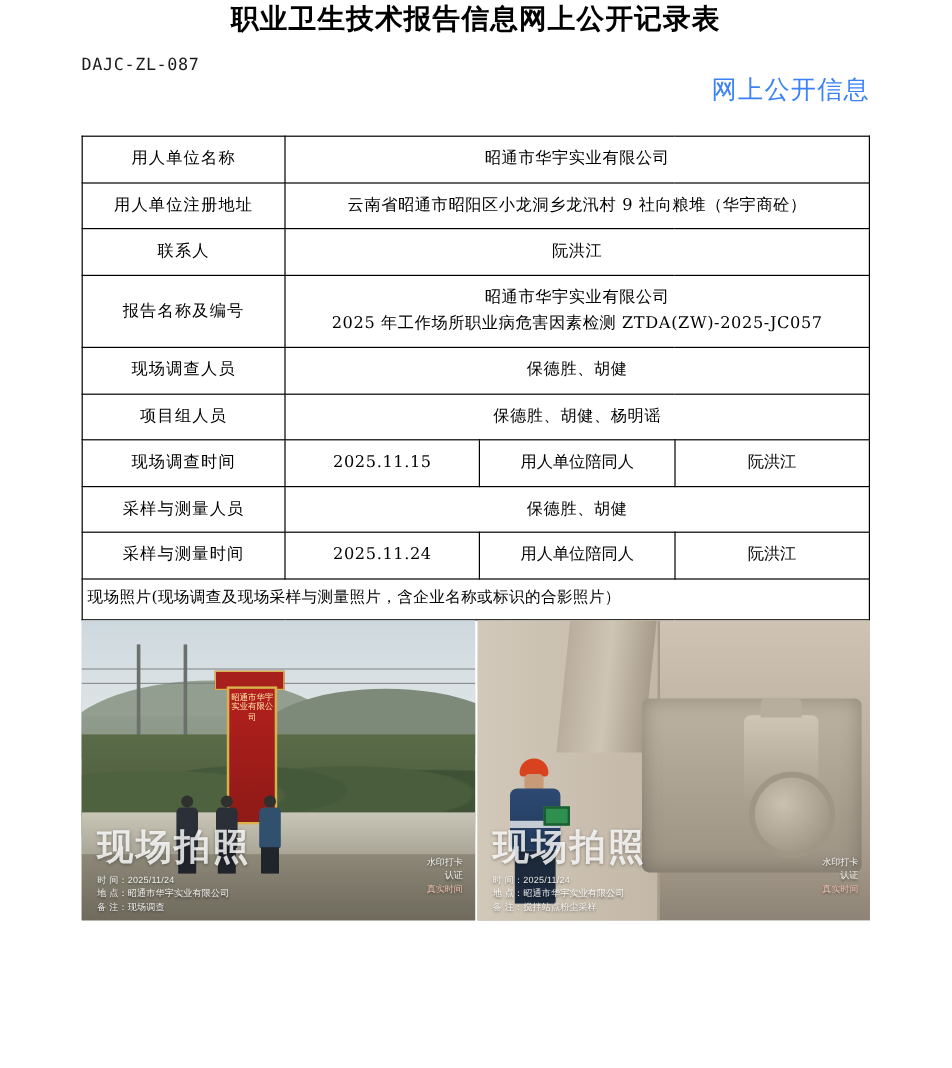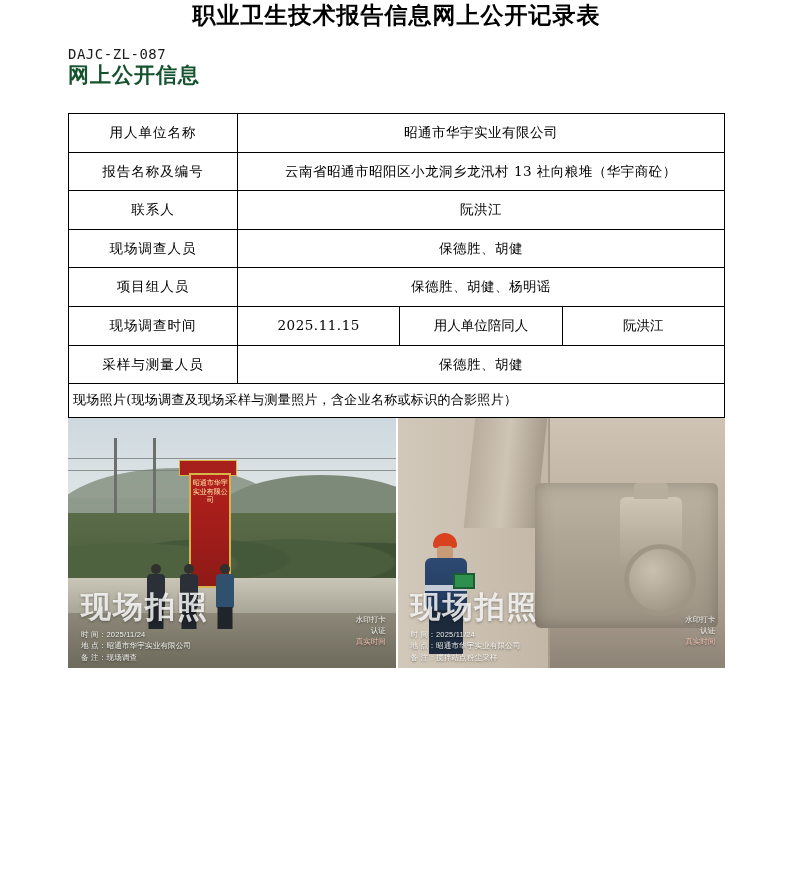--- a/index.html
+++ b/index.html
@@ -33,28 +33,28 @@
   }
   .title-main {
     text-align: center;
     font-family: "DejaVu Serif", serif;
     font-weight: bold;
     font-size: 23px;
     letter-spacing: 1px;
     color: #000;
   }
   .title-sub {
-    text-align: left;
+    text-align: right;
     font-family: "DejaVu Serif", serif;
-    font-weight: bold;
+    font-weight: normal;
     font-size: 21px;
     letter-spacing: 1px;
     padding-top: 30px;
     padding-bottom: 24px;
-    color: #14532d;
+    color: #3b82f6;
   }
   table.main {
     width: 657px;
     border-collapse: collapse;
     table-layout: fixed;
     margin: 0 auto;
   }
   table.main td {
     border: 1px solid #000;
     font-size: 13.5px;
@@ -284,44 +284,57 @@
   <div class="title-main">职业卫生技术报告信息网上公开记录表</div>
   <div class="title-sub">网上公开信息</div>
 
   <table class="main">
     <tbody>
       <tr>
         <td class="label">用人单位名称</td>
         <td class="val" colspan="3">昭通市华宇实业有限公司</td>
       </tr>
       <tr>
-        <td class="label">报告名称及编号</td>
-        <td class="val" colspan="3">云南省昭通市昭阳区小龙洞乡龙汛村 13 社向粮堆（华宇商砼）</td>
+        <td class="label">用人单位注册地址</td>
+        <td class="val" colspan="3">云南省昭通市昭阳区小龙洞乡龙汛村 9 社向粮堆（华宇商砼）</td>
       </tr>
       <tr>
         <td class="label">联系人</td>
         <td class="val" colspan="3">阮洪江</td>
+      </tr>
+      <tr>
+        <td class="label">报告名称及编号</td>
+        <td class="val" colspan="3">
+          <span class="l2">昭通市华宇实业有限公司</span>
+          <span class="l2">2025 年工作场所职业病危害因素检测 ZTDA(ZW)-2025-JC057</span>
+        </td>
       </tr>
       <tr>
         <td class="label">现场调查人员</td>
         <td class="val" colspan="3">保德胜、胡健</td>
       </tr>
       <tr>
         <td class="label">项目组人员</td>
         <td class="val" colspan="3">保德胜、胡健、杨明谣</td>
       </tr>
       <tr>
         <td class="label">现场调查时间</td>
         <td class="val">2025.11.15</td>
         <td class="mid-label">用人单位陪同人</td>
         <td class="mid-val">阮洪江</td>
       </tr>
       <tr>
         <td class="label">采样与测量人员</td>
         <td class="val" colspan="3">保德胜、胡健</td>
+      </tr>
+      <tr>
+        <td class="label">采样与测量时间</td>
+        <td class="val">2025.11.24</td>
+        <td class="mid-label">用人单位陪同人</td>
+        <td class="mid-val">阮洪江</td>
       </tr>
       <tr>
         <td class="photo-head" colspan="4">现场照片(现场调查及现场采样与测量照片，含企业名称或标识的合影照片）</td>
       </tr>
     </tbody>
   </table>
 
   <div class="photo-row-wrap">
 
     <div class="photo p1">

